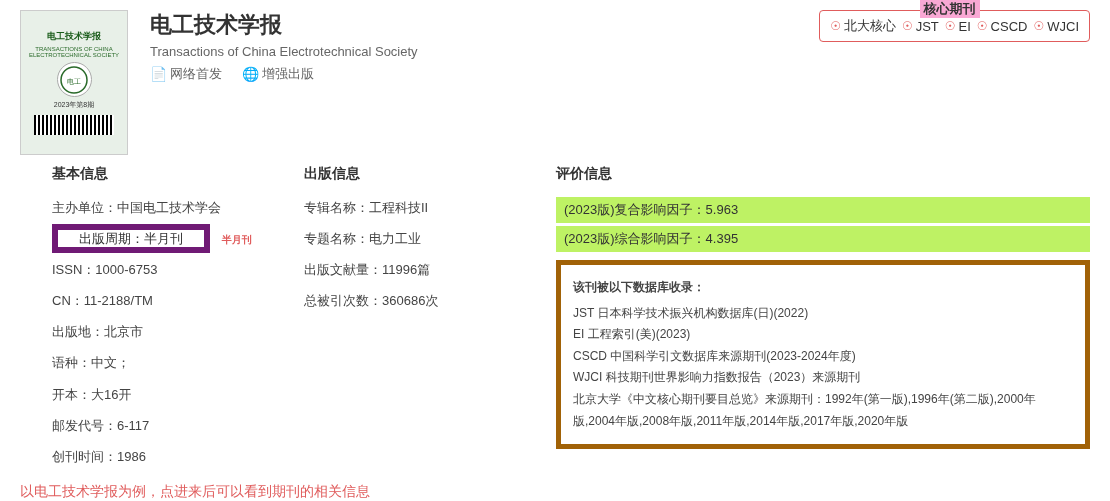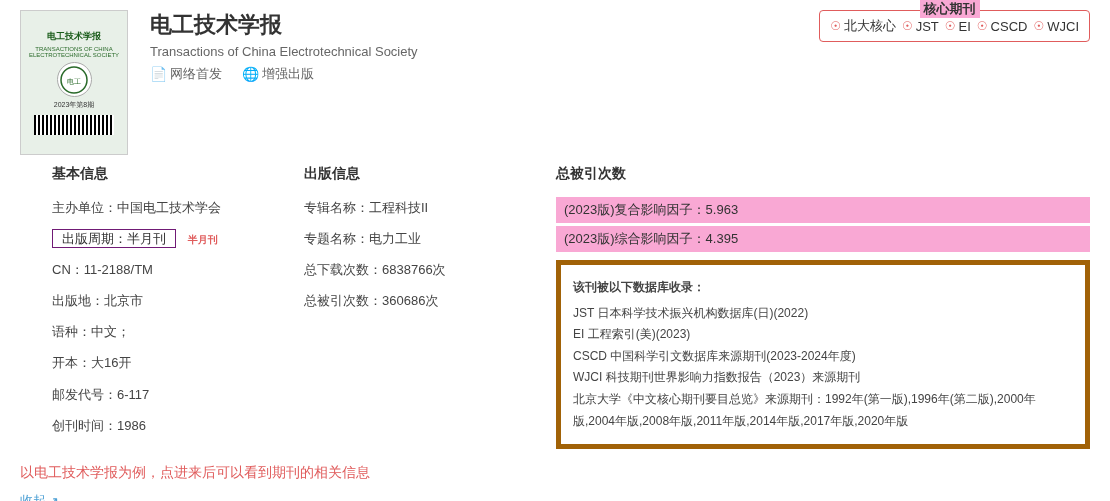--- a/index.html
+++ b/index.html
@@ -130,32 +130,32 @@
       color: #333;
       font-size: 14px;
       margin-bottom: 5px;
     }
     .info-row {
       font-size: 13px;
       color: #444;
       line-height: 1.7;
     }
     .highlight-box {
-      border: 1px solid #701a75;
-      padding: 1px 9px;
+      border: 6px solid #701a75;
+      padding: 1px 21px;
       color: #333;
       display: inline;
     }
     .eval-section {
       display: flex;
       flex-direction: column;
       gap: 5px;
     }
     .impact-box {
-      background: #f9a8d4;
+      background: #bef264;
       padding: 4px 8px;
       font-size: 13px;
       color: #333;
     }
     .db-box {
       border: 5px solid #a16207;
       padding: 12px;
       font-size: 12px;
       color: #444;
       line-height: 1.8;
@@ -297,46 +297,47 @@
 
     <div class="main-body">
 
       <div class="info-col info-col-basic">
         <div class="col-header">基本信息</div>
         <div class="info-row">主办单位：中国电工技术学会</div>
         <div class="info-row">
           <span class="highlight-box">出版周期：半月刊</span>
           <span class="label-annotation" style="margin-left:8px;">半月刊</span>
         </div>
+        <div class="info-row">ISSN：1000-6753</div>
         <div class="info-row">CN：11-2188/TM</div>
         <div class="info-row">出版地：北京市</div>
         <div class="info-row">语种：中文；</div>
         <div class="info-row">开本：大16开</div>
         <div class="info-row">邮发代号：6-117</div>
         <div class="info-row">创刊时间：1986</div>
       </div>
 
       <div class="info-col info-col-publish">
         <div class="col-header">出版信息</div>
         <div class="info-row">
           <span>专辑名称：</span><span>工程科技II</span>
         </div>
         <div class="info-row">
           <span>专题名称：</span><span>电力工业</span>
         </div>
         <div class="info-row">
-          <span>总下载次数：</span><span>6838766次</span>
+          <span>出版文献量：</span><span>11996篇</span>
         </div>
         <div class="info-row">
           <span>总被引次数：</span><span>360686次</span>
         </div>
       </div>
 
       <div class="info-col info-col-eval">
-        <div class="col-header">总被引次数</div>
+        <div class="col-header">评价信息</div>
         <div class="eval-section">
 
           <div style="position:relative;">
             <div class="impact-box">
               <span>(2023版)复合影响因子：</span><span>5.963</span>
             </div>
             <div class="impact-box" style="margin-top:3px;">
               <span>(2023版)综合影响因子：</span><span>4.395</span>
             </div>
 

